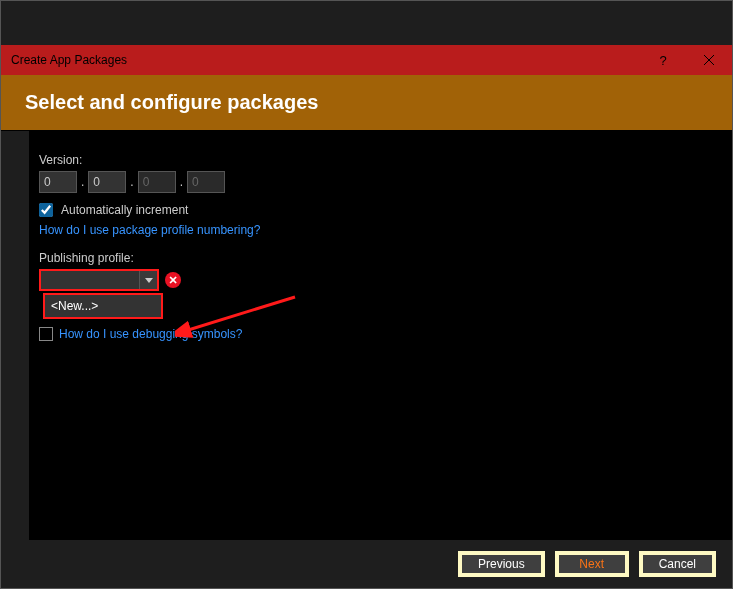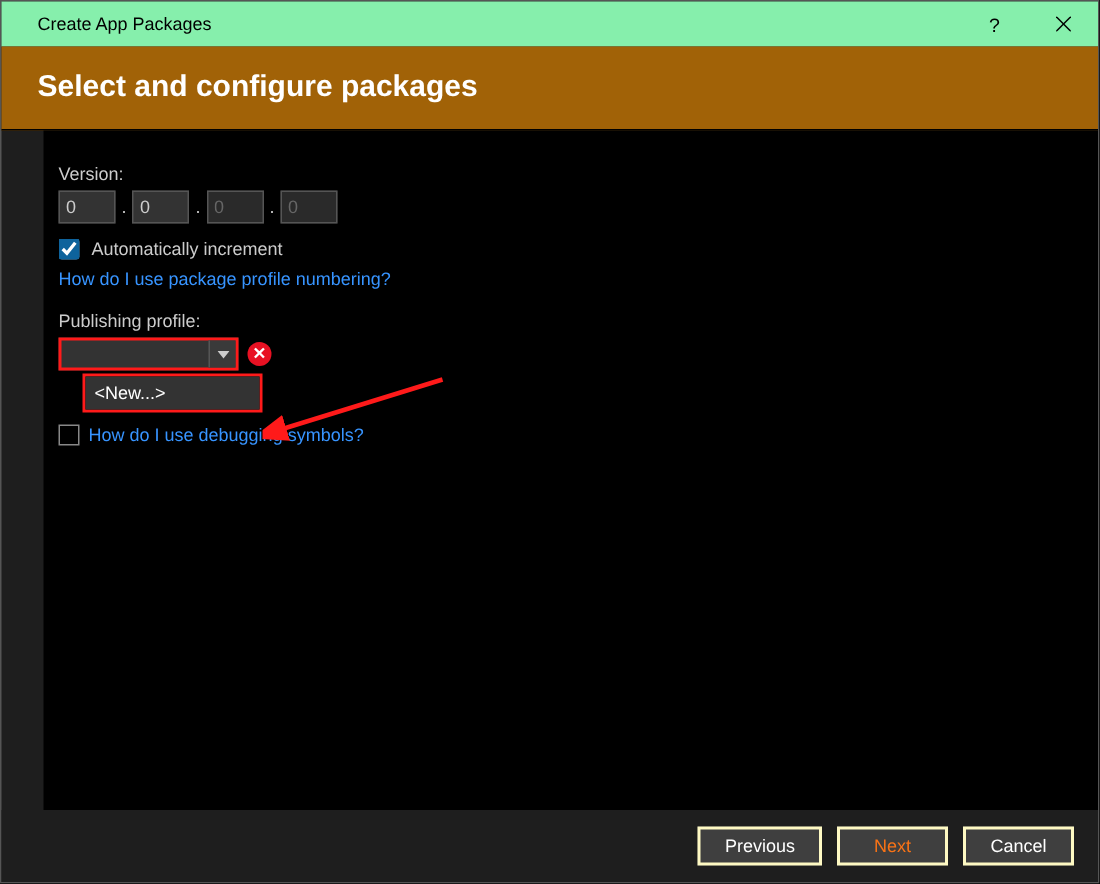--- a/index.html
+++ b/index.html
@@ -1,18 +1,18 @@
 <!DOCTYPE html>
 <html><head>
 <meta charset="utf-8">
 <style>
   * { box-sizing: border-box; margin: 0; padding: 0; }
   html, body { width: 733px; height: 589px; font-family: "Segoe UI", sans-serif; background: #000; }
   .window { width: 733px; height: 589px; border: 1px solid #555; background: #1e1e1e; display: flex; flex-direction: column; }
-  .titlebar { height: 30px; background: #86efac; display: flex; align-items: center; padding: 0 0 0 24px; color: #000; font-size: 12px; }
+  .titlebar { height: 30px; background: #b91c1c; display: flex; align-items: center; padding: 0 0 0 10px; color: #000; font-size: 12px; margin-top: 44px; }
   .titlebar .spacer { flex: 1; }
   .titlebar .tb-btn { width: 46px; height: 30px; display: flex; align-items: center; justify-content: center; color: #000; font-size: 13px; }
   .titlebar .tb-btn svg { width: 10px; height: 10px; }
   .header { background: #a16207; padding: 16px 24px; border-bottom: 1px solid #000; }
   .header h1 { color: #fff; font-size: 20px; font-weight: 600; }
   .content { flex: 1; padding: 22px 10px; color: #ccc; font-size: 12px; position: relative; background: #000000; margin-left: 28px; }
   .label { margin-bottom: 4px; }
   .version-row { display: flex; align-items: center; gap: 4px; margin-bottom: 10px; }
   .version-row input {
     width: 38px; height: 22px; background: #333; border: 1px solid #555; color: #ccc;
@@ -34,35 +34,35 @@
     width: 18px; border-left: 1px solid #555; background: #3a3a3a;
     display: flex; align-items: center; justify-content: center;
   }
   .combo .combo-btn svg { width: 8px; height: 8px; fill: #ccc; }
   .error-icon {
     width: 16px; height: 16px; border-radius: 50%; background: #e81123;
     display: flex; align-items: center; justify-content: center; color: #fff;
     font-weight: bold; font-size: 11px; line-height: 1;
   }
   .dropdown {
-    position: absolute; left: 16px; top: 24px; width: 120px;
+    position: absolute; left: 4px; top: 24px; width: 120px;
     border: 2px solid #ff1a1a; background: #333;
   }
   .dropdown .item { padding: 4px 6px; color: #fff; font-size: 12px; background: #333; }
   .symbol-row { display: flex; align-items: center; gap: 6px; margin-top: 36px; flex-wrap: wrap; }
   .symbol-row .cbx {
     width: 14px; height: 14px; border: 1px solid #888; background: transparent; display: inline-block;
   }
   .footer {
     height: 48px; display: flex; align-items: center; justify-content: flex-end;
     gap: 10px; padding: 0 16px; background: #1e1e1e;
   }
   .btn {
     min-width: 74px; height: 26px; background: #3f3f3f; color: #fff;
-    border: 2px solid #fef9c3; font-size: 12px; padding: 0 16px;
+    border: 4px solid #fef9c3; font-size: 12px; padding: 0 16px;
     display: flex; align-items: center; justify-content: center; text-align: center;
   }
   .btn.disabled { color: #f97316; }
   
   .arrow { position: absolute; left: 146px; top: 160px; pointer-events: none; }
 </style>
 </head>
 <body>
 
 <div class="window">

